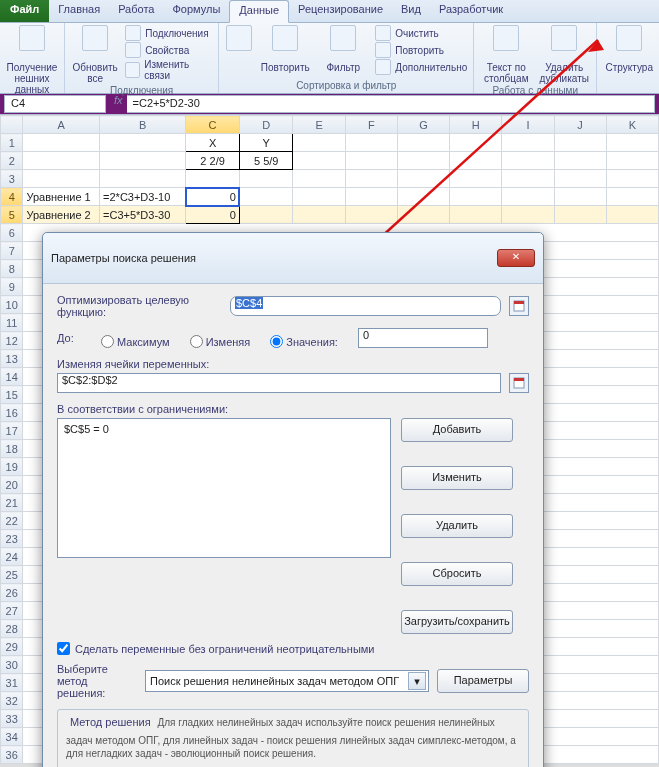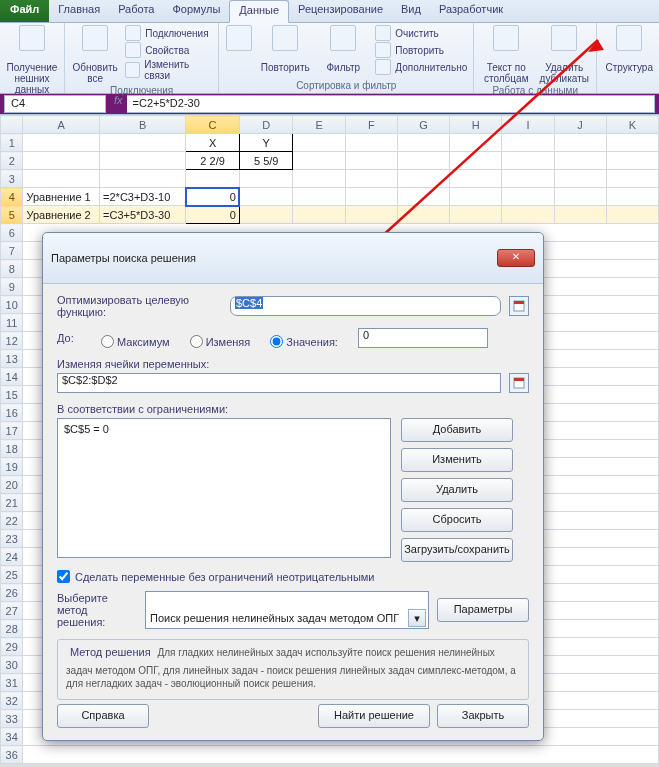--- a/index.html
+++ b/index.html
@@ -220,25 +220,25 @@
     width:110px;height:22px;
     background:linear-gradient(#fdfdfd,#e4e8ee);
     border:1px solid #8a9bb1;
     border-radius:3px;
     font-size:11px;
     color:#222;
     text-align:center;
     line-height:20px;
     cursor:default;
   }
-  .btn-col{ display:flex; flex-direction:column; gap:6px; margin-left:10px;}
+  .btn-col{ display:flex; flex-direction:column; gap:24px; margin-left:10px;}
   .check-row{display:flex;align-items:center;gap:5px;color:#3b3b73;margin:8px 0;}
   .combo{
     flex:1;height:20px;border:1px solid #7f97b3;background:#fff;
-    display:flex;align-items:center;justify-content:space-between;padding:16px 2px 0 4px;
+    display:flex;align-items:center;justify-content:space-between;padding:0 2px 0 4px;
   }
   .combo .dd{width:16px;height:16px;background:linear-gradient(#f7f9fc,#dbe4ef);border:1px solid #99aecb;display:flex;align-items:center;justify-content:center;}
   .fieldset{
     border:1px solid #b9c6d6;
     border-radius:3px;
     padding:6px 8px 8px 8px;
     margin-top:6px;
     color:#555;
     font-size:10px;
     line-height:1.35;

